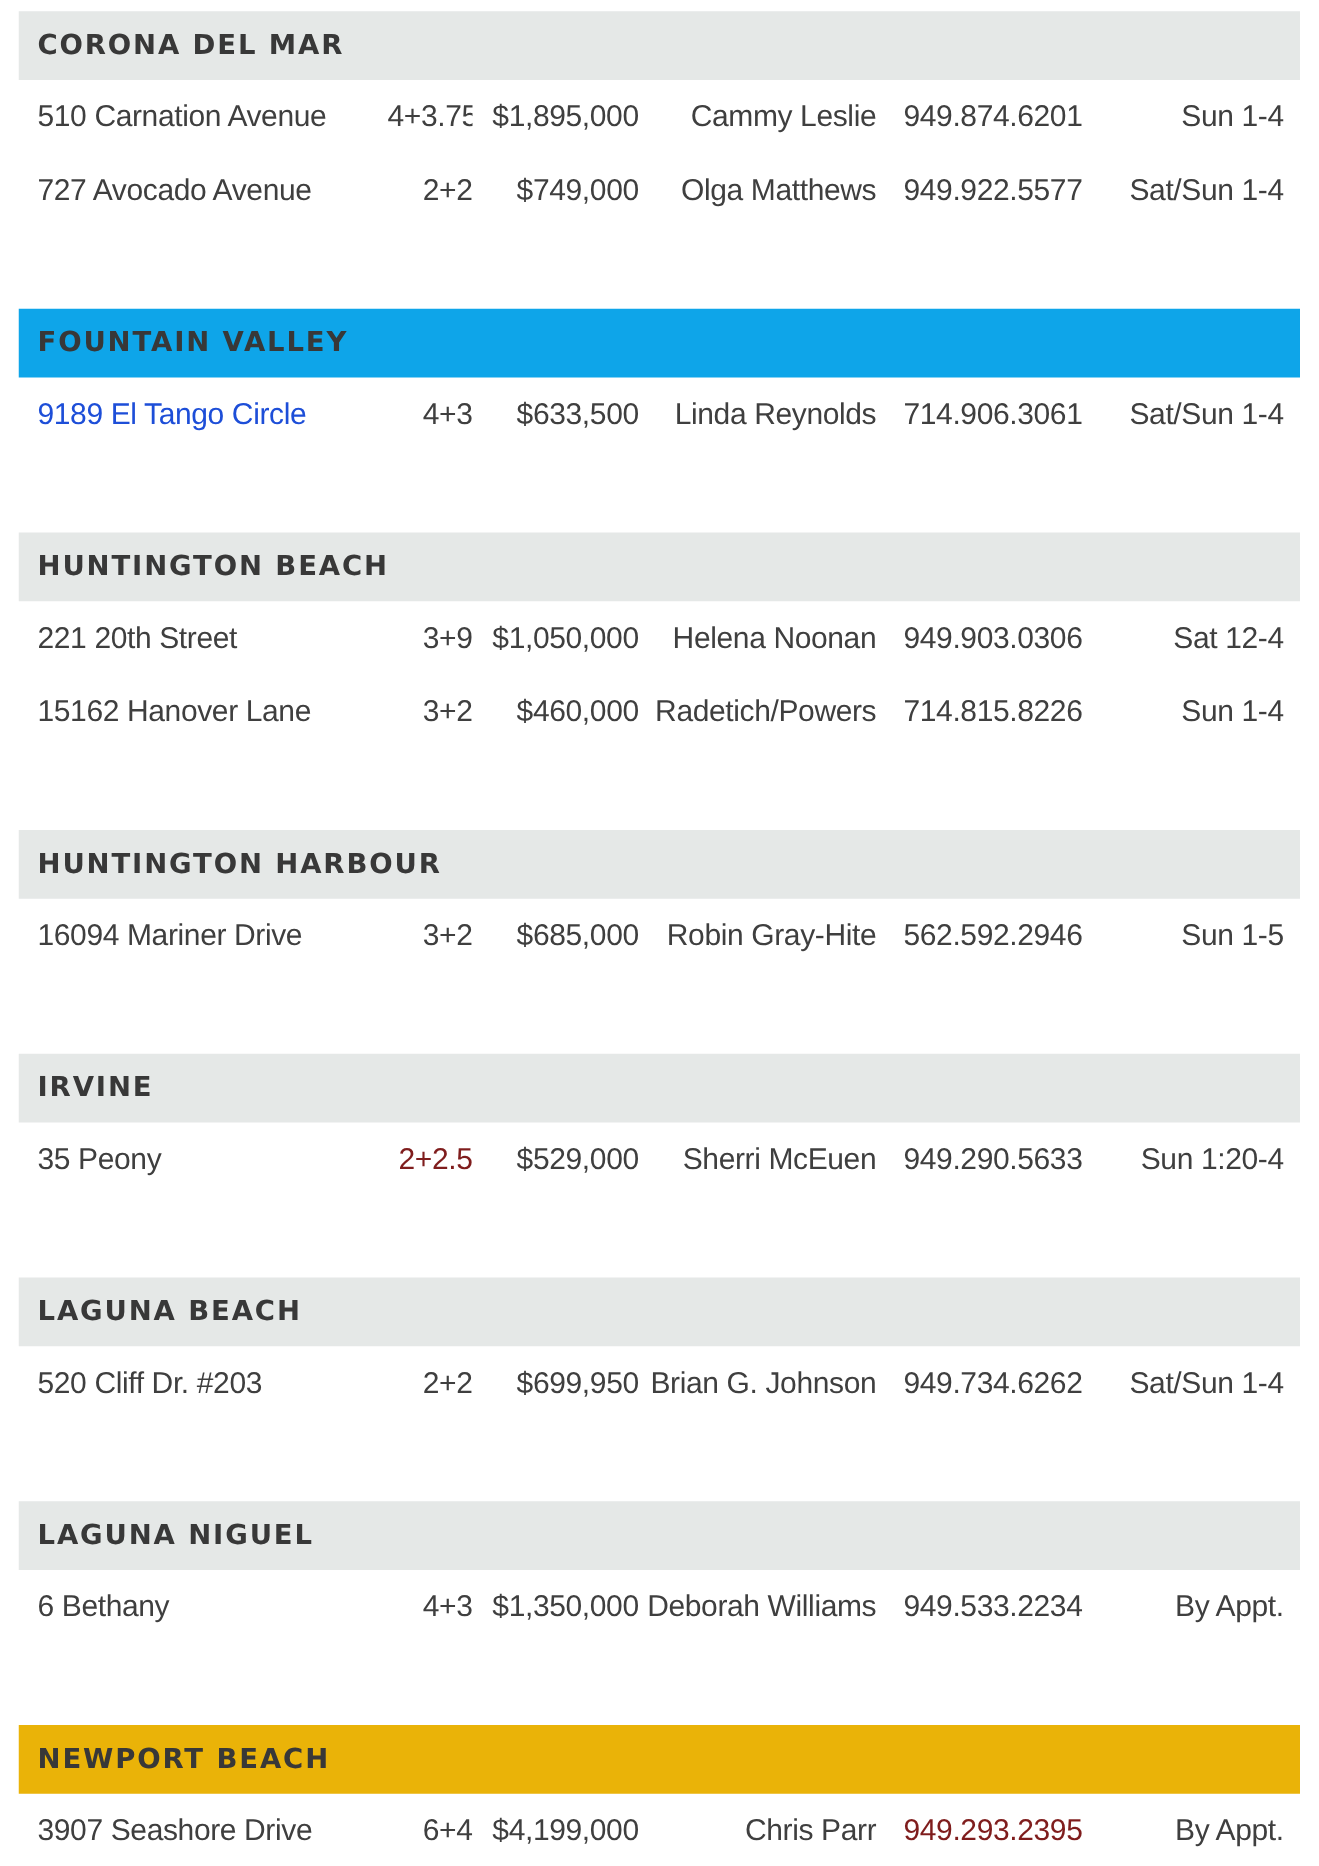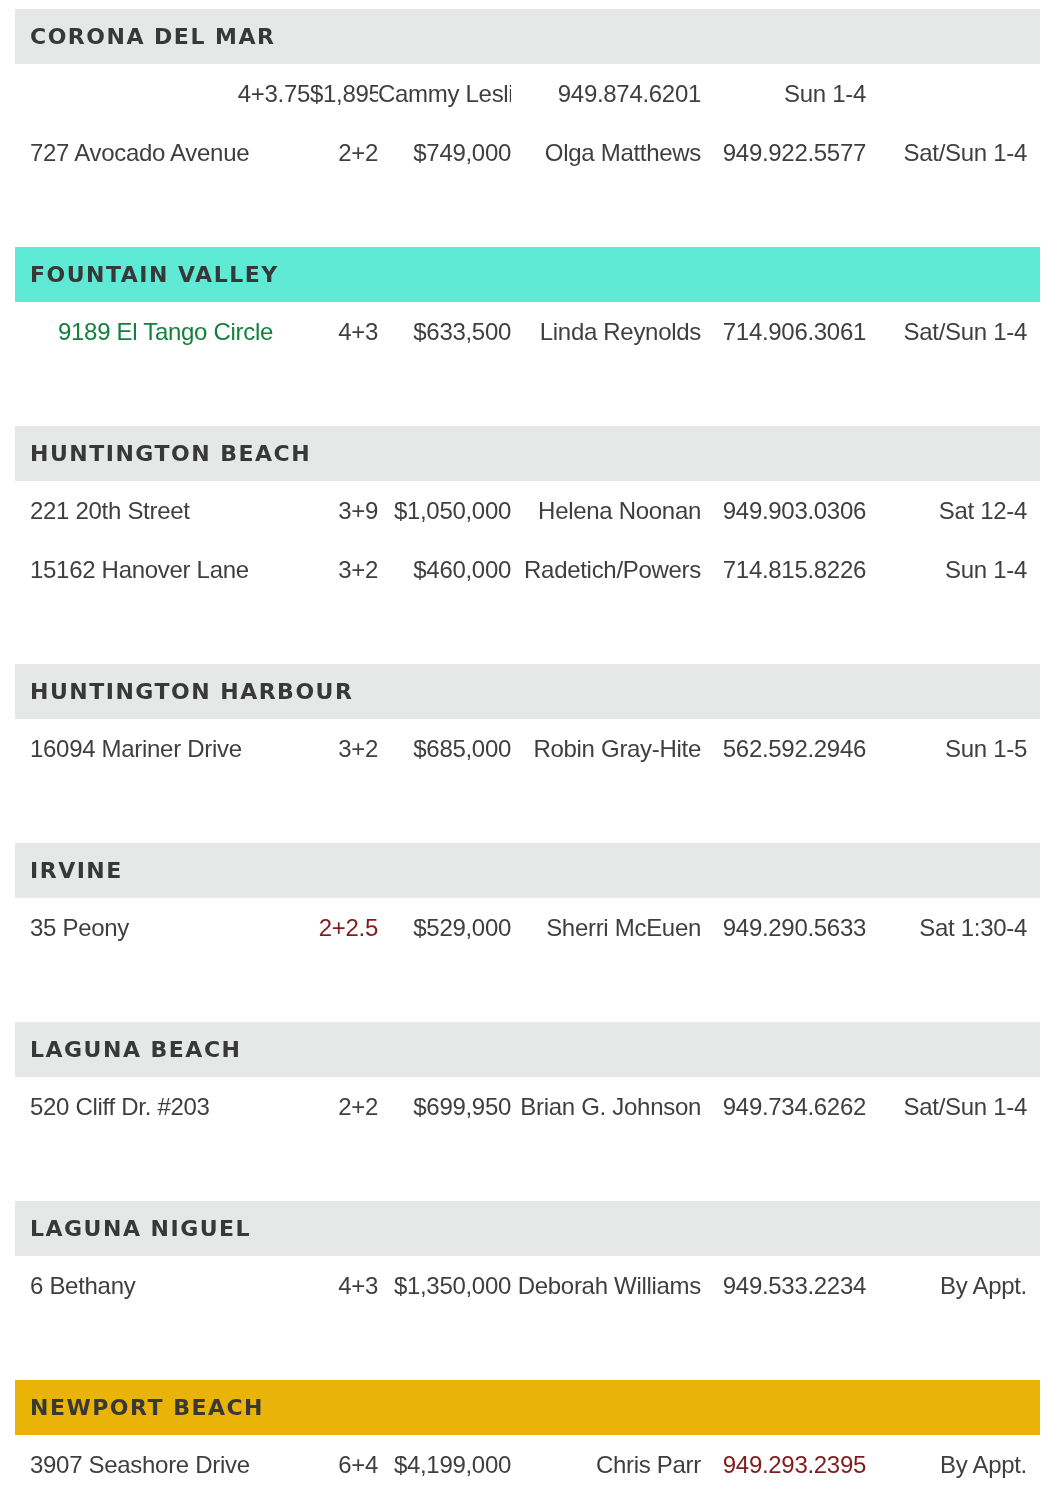--- a/index.html
+++ b/index.html
@@ -63,45 +63,46 @@
 </head>
 <body style="background: rgb(255, 255, 255);">
 
 <main id="sections">
   <section class="section">
     <header class="city-band" style="background: rgb(229, 232, 231);">
       <h2 class="city-title" style="color: rgb(56, 56, 56);">CORONA DEL MAR</h2>
     </header>
     <div>
   <div class="listing-row">
+    <span class="cell address" style="color: rgb(63, 63, 63);">510 Carnation Avenue</span>
     <span class="cell beds_baths" style="color: rgb(63, 63, 63);">4+3.75</span>
     <span class="cell price" style="color: rgb(63, 63, 63);">$1,895,000</span>
     <span class="cell agent" style="color: rgb(63, 63, 63);">Cammy Leslie</span>
     <span class="cell phone" style="color: rgb(63, 63, 63);">949.874.6201</span>
     <span class="cell time" style="color: rgb(63, 63, 63);">Sun 1-4</span>
   </div>
 
   <div class="listing-row">
     <span class="cell address" style="color: rgb(63, 63, 63);">727 Avocado Avenue</span>
     <span class="cell beds_baths" style="color: rgb(63, 63, 63);">2+2</span>
     <span class="cell price" style="color: rgb(63, 63, 63);">$749,000</span>
     <span class="cell agent" style="color: rgb(63, 63, 63);">Olga Matthews</span>
     <span class="cell phone" style="color: rgb(63, 63, 63);">949.922.5577</span>
     <span class="cell time" style="color: rgb(63, 63, 63);">Sat/Sun 1-4</span>
   </div>
 </div>
   </section>
 
   <section class="section">
-    <header class="city-band" style="background: #5eead4;">
+    <header class="city-band" style="background: #0ea5e9;">
       <h2 class="city-title" style="color: rgb(56, 56, 56);">FOUNTAIN VALLEY</h2>
     </header>
     <div>
   <div class="listing-row">
-    <span class="cell address" style="color: #15803d; margin-left: 28px;">9189 El Tango Circle</span>
+    <span class="cell address" style="color: #1d4ed8;">9189 El Tango Circle</span>
     <span class="cell beds_baths" style="color: rgb(63, 63, 63);">4+3</span>
     <span class="cell price" style="color: rgb(63, 63, 63);">$633,500</span>
     <span class="cell agent" style="color: rgb(63, 63, 63);">Linda Reynolds</span>
     <span class="cell phone" style="color: rgb(63, 63, 63);">714.906.3061</span>
     <span class="cell time" style="color: rgb(63, 63, 63);">Sat/Sun 1-4</span>
   </div>
 </div>
   </section>
 
   <section class="section">
@@ -149,21 +150,21 @@
     <header class="city-band" style="background: rgb(229, 232, 231);">
       <h2 class="city-title" style="color: rgb(56, 56, 56);">IRVINE</h2>
     </header>
     <div>
   <div class="listing-row">
     <span class="cell address" style="color: rgb(63, 63, 63);">35 Peony</span>
     <span class="cell beds_baths" style="color: #7f1d1d;">2+2.5</span>
     <span class="cell price" style="color: rgb(63, 63, 63);">$529,000</span>
     <span class="cell agent" style="color: rgb(63, 63, 63);">Sherri McEuen</span>
     <span class="cell phone" style="color: rgb(63, 63, 63);">949.290.5633</span>
-    <span class="cell time" style="color: rgb(63, 63, 63);">Sat 1:30-4</span>
+    <span class="cell time" style="color: rgb(63, 63, 63);">Sun 1:20-4</span>
   </div>
 </div>
   </section>
 
   <section class="section">
     <header class="city-band" style="background: rgb(229, 232, 231);">
       <h2 class="city-title" style="color: rgb(56, 56, 56);">LAGUNA BEACH</h2>
     </header>
     <div>
   <div class="listing-row">

